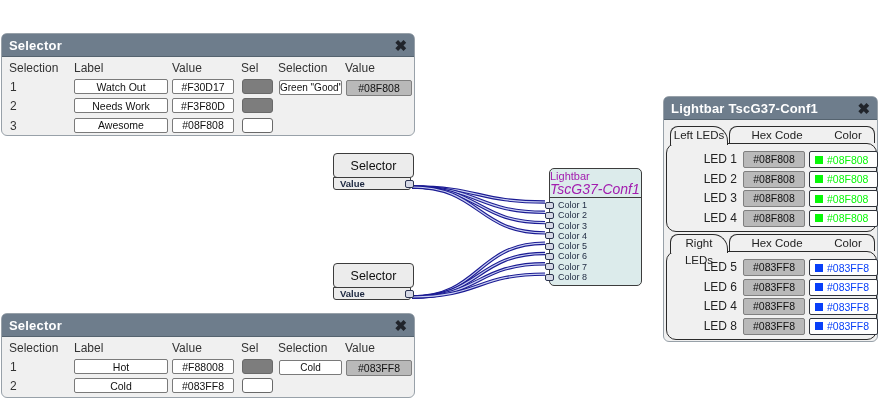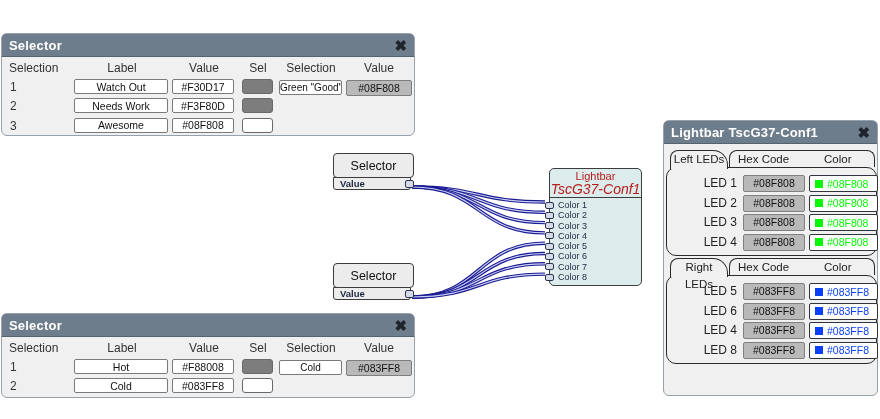--- a/index.html
+++ b/index.html
@@ -9,21 +9,21 @@
   
   .panel{position:absolute;background:#f0f0f0;border:1.5px solid #98a1a9;
          border-radius:6px;box-sizing:border-box;}
   .titlebar{height:22px;background:#6e7d8c;border-radius:4px 4px 0 0;
             display:flex;align-items:center;justify-content:space-between;
             padding:0 7px;border-bottom:1px solid #55636f;}
   .titlebar .title{color:#ffffff;font-size:13px;font-weight:bold;letter-spacing:.2px;}
   .close{color:#20242b;font-size:15px;font-weight:bold;line-height:1;cursor:pointer;}
 
   
-  .col-headers span{position:absolute;top:27px;font-size:12px;color:#333;text-align:center;}
+  .col-headers span{position:absolute;top:27px;font-size:12px;color:#333;}
   .h-rowidx{left:7px;width:52px;text-align:left !important;}
   .h-label{left:72px;width:96px;}
   .h-value{left:170px;width:64px;}
   .h-sel{left:239px;width:34px;}
   .h-selection{left:276px;width:66px;}
   .h-selvalue{left:343px;width:68px;}
 
   .sel-rows{position:absolute;left:0;top:45px;width:100%;}
   .sel-row{position:absolute;left:0;width:100%;height:17px;}
   .idx{position:absolute;left:8px;top:1px;font-size:12px;color:#333;}
@@ -44,21 +44,21 @@
                  color:#111;line-height:14px;}
 
   
   .led-group{position:absolute;left:2px;width:211px;height:107px;}
   .group-tab{position:absolute;left:4px;top:0;width:58px;height:19px;border:1.6px solid #2a2a2a;
              border-bottom:none;border-radius:8px 15px 0 0;font-size:11.5px;color:#222;
              text-align:center;line-height:17px;background:#f0f0f0;z-index:2;box-sizing:border-box;}
   .group-headbox{position:absolute;left:63px;top:0;width:146px;height:17px;
                  border:1.6px solid #2a2a2a;border-bottom:none;border-radius:8px 8px 0 0;
                  background:#f0f0f0;z-index:2;box-sizing:border-box;}
-  .group-headbox span{position:absolute;top:2px;font-size:11.5px;color:#222;}
+  .group-headbox span{position:absolute;top:2px;font-size:11.5px;color:#222;text-align:center;}
   .gh-hex{left:8px;width:78px;}
   .gh-color{left:94px;width:48px;}
   .group-rowsbox{position:absolute;left:0;top:17px;width:211px;height:89px;
                  border:1.6px solid #2a2a2a;border-radius:10px;background:#f0f0f0;
                  z-index:1;box-sizing:border-box;}
   .led-row{position:absolute;left:0;width:100%;height:16px;}
   .led-label{position:absolute;left:6px;top:1px;width:64px;font-size:12px;color:#222;text-align:right;}
   .hex-box{position:absolute;left:76px;top:0;width:60px;height:15px;background:#b9b9b9;
            border:1.5px solid #808080;border-radius:2px;font-size:10.5px;color:#111;
            text-align:center;line-height:15px;}
@@ -74,21 +74,21 @@
                   border-radius:4px;display:flex;align-items:center;justify-content:center;
                   font-size:12.5px;color:#111;box-sizing:border-box;}
   .node-value-row{position:relative;margin-top:-1px;width:78px;height:13px;border:1.4px solid #3c3c3c;
                   background:#ececec;border-radius:0 0 3px 3px;font-size:9.5px;font-weight:bold;
                   color:#1d2840;padding-left:6px;line-height:12px;box-sizing:border-box;}
   .out-port{position:absolute;right:-4px;top:2px;width:9px;height:8px;background:#d6d9e6;
             border:1.4px solid #2b3350;border-radius:2px;box-sizing:border-box;}
 
   .lightbar-node{left:549px;top:168px;width:93px;background:#dcebeb;border:1.4px solid #3c3c3c;
                  border-radius:5px;box-sizing:border-box;}
-  .lb-head{height:27px;border-bottom:1.2px solid #3c3c3c;text-align:center;color:#b91c1c;}
+  .lb-head{height:27px;border-bottom:1.2px solid #3c3c3c;text-align:left;color:#a21caf;}
   .lb-title{font-size:11px;line-height:13px;margin-top:1px;}
   .lb-sub{font-size:14px;font-style:italic;line-height:12px;}
   .lb-body{position:relative;padding:2px 0 3px;}
   .port-row{position:relative;height:10.3px;}
   .in-port{position:absolute;left:-5px;top:1.5px;width:9px;height:7px;background:#d6d9e6;
            border:1.4px solid #2b3350;border-radius:2px;box-sizing:border-box;}
   .port-label{position:absolute;left:8px;top:0;font-size:9px;font-weight:normal;color:#1d2840;
               line-height:10.3px;}
 
   
@@ -179,21 +179,21 @@
           <span class="idx">2</span>
           <input class="cell-input label-input" value="Cold" style="">
           <input class="cell-input value-input" value="#083FF8" style="">
           <button class="sel-btn"></button>
         </div>
       </div>
     <input class="selection-input" value="Cold" style="">
     <div class="value-display">#083FF8</div>
   </section>
 
-  <section class="panel" style="left:663px;top:120px;width:215px;height:276px;">
+  <section class="panel" style="left:663px;top:96px;width:215px;height:246px;">
     <header class="titlebar">
       <span class="title">Lightbar TscG37-Conf1</span>
       <span class="close">✖</span>
     </header>
     <div class="led-group" id="led-group-0" style="top:29px;">
       <div class="group-tab">Left LEDs</div>
       <div class="group-headbox">
         <span class="gh-hex">Hex Code</span>
         <span class="gh-color">Color</span>
       </div>

